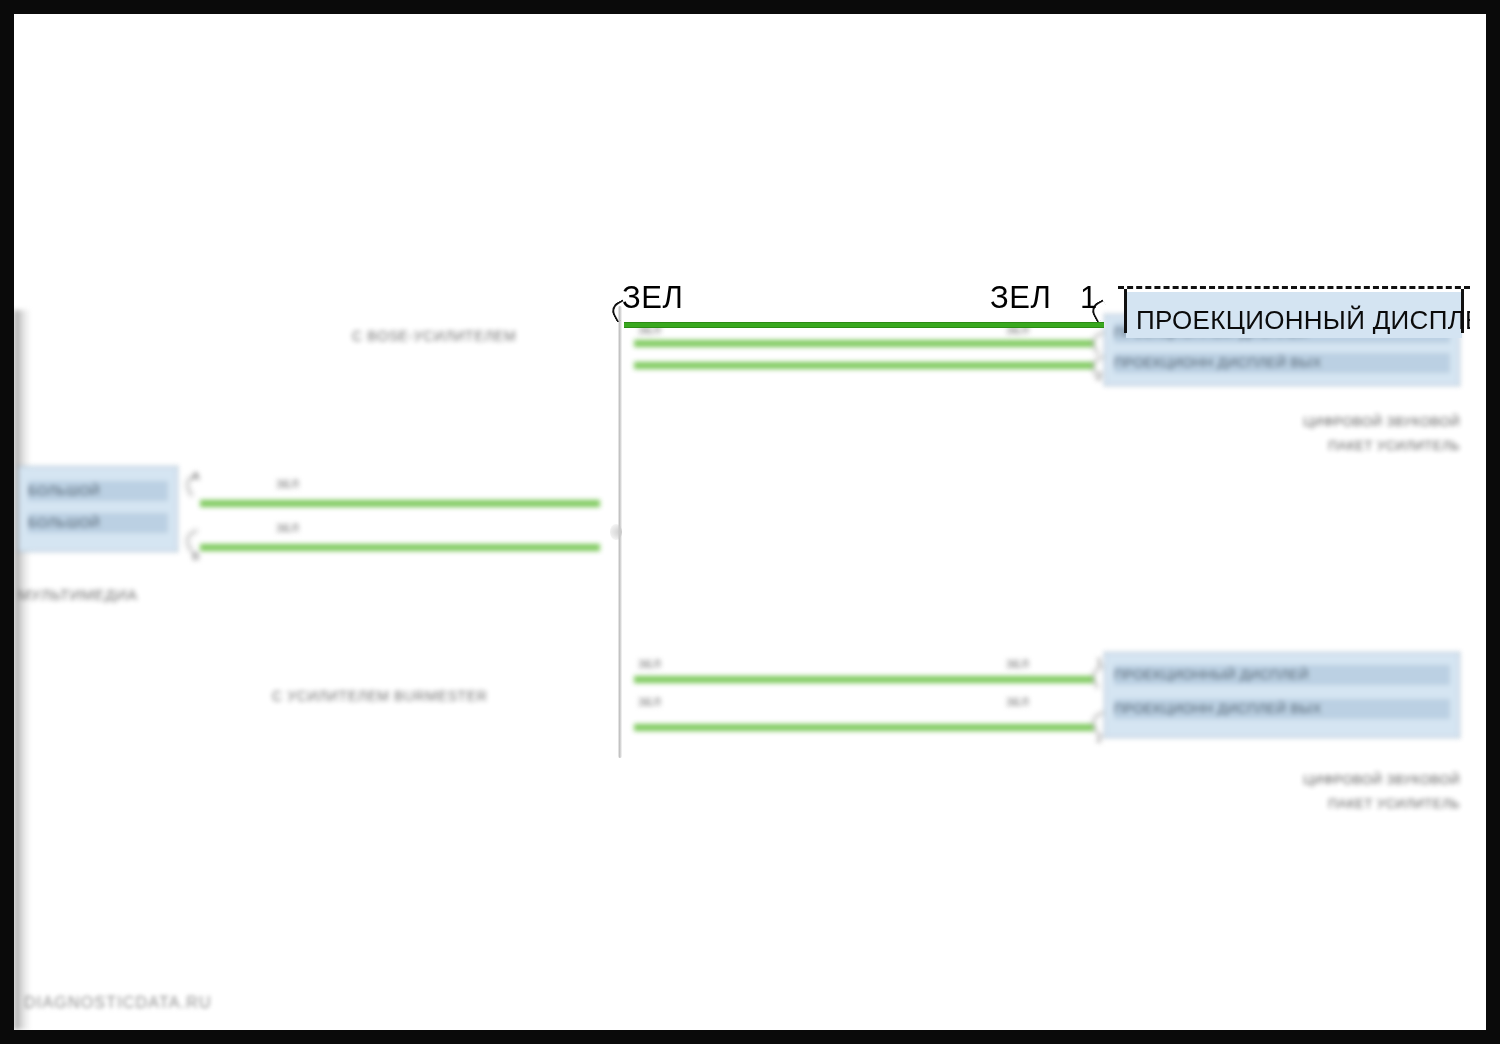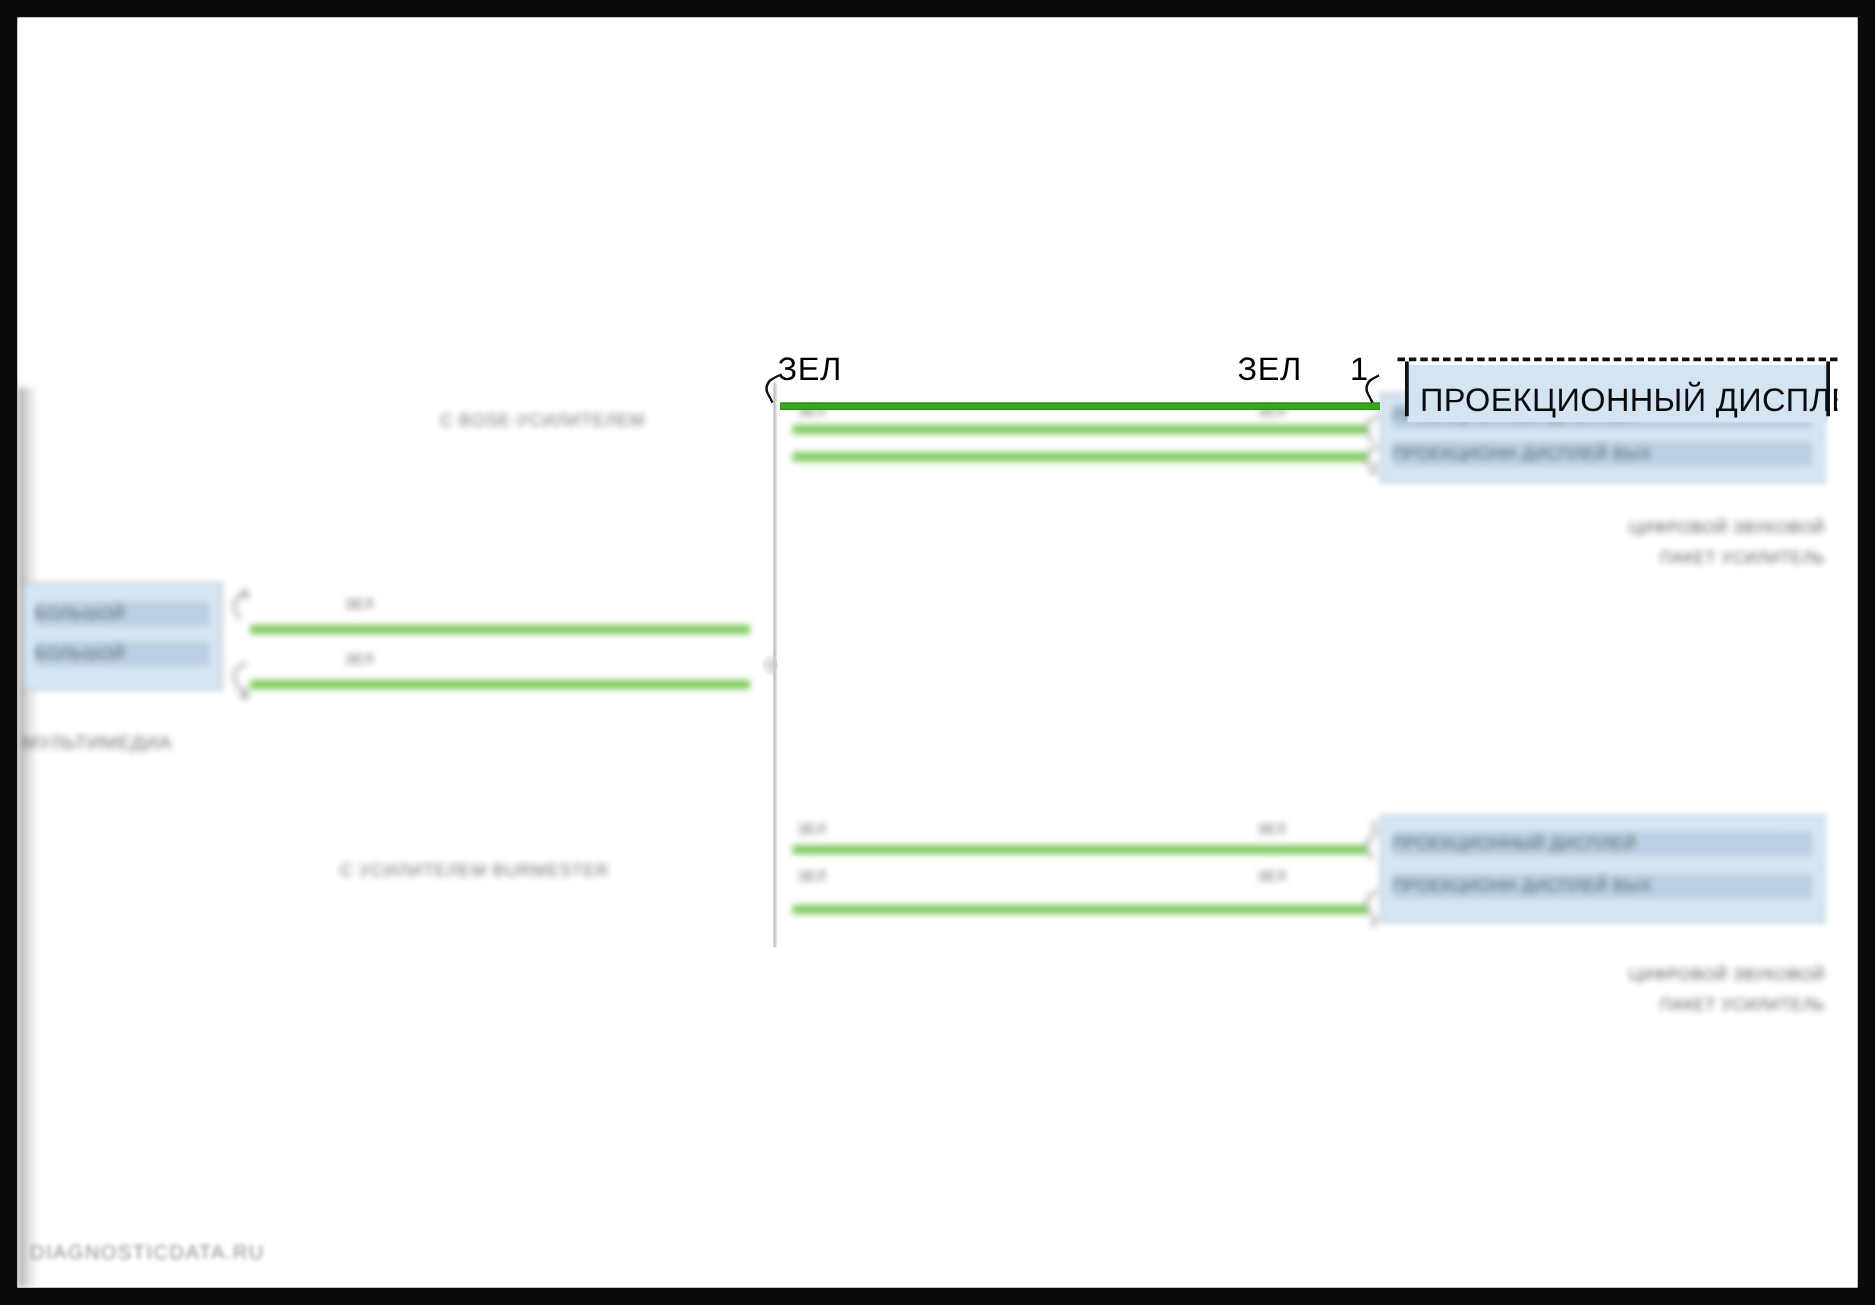--- a/index.html
+++ b/index.html
@@ -155,21 +155,21 @@
   .pin-hook.fuzzy {
     border-left: 2px solid #9a9a9a;
     border-top: 2px solid #9a9a9a;
     filter: blur(1.4px);
   }
 
   
   .sharp-label {
     position: absolute;
     color: #000000;
-    font-size: 26px;
+    font-size: 31px;
     letter-spacing: 0.5px;
     white-space: nowrap;
   }
   #overlay-card {
     position: absolute;
     left: 1104px;
     top: 272px;
     width: 352px;
     height: 52px;
     box-sizing: border-box;

